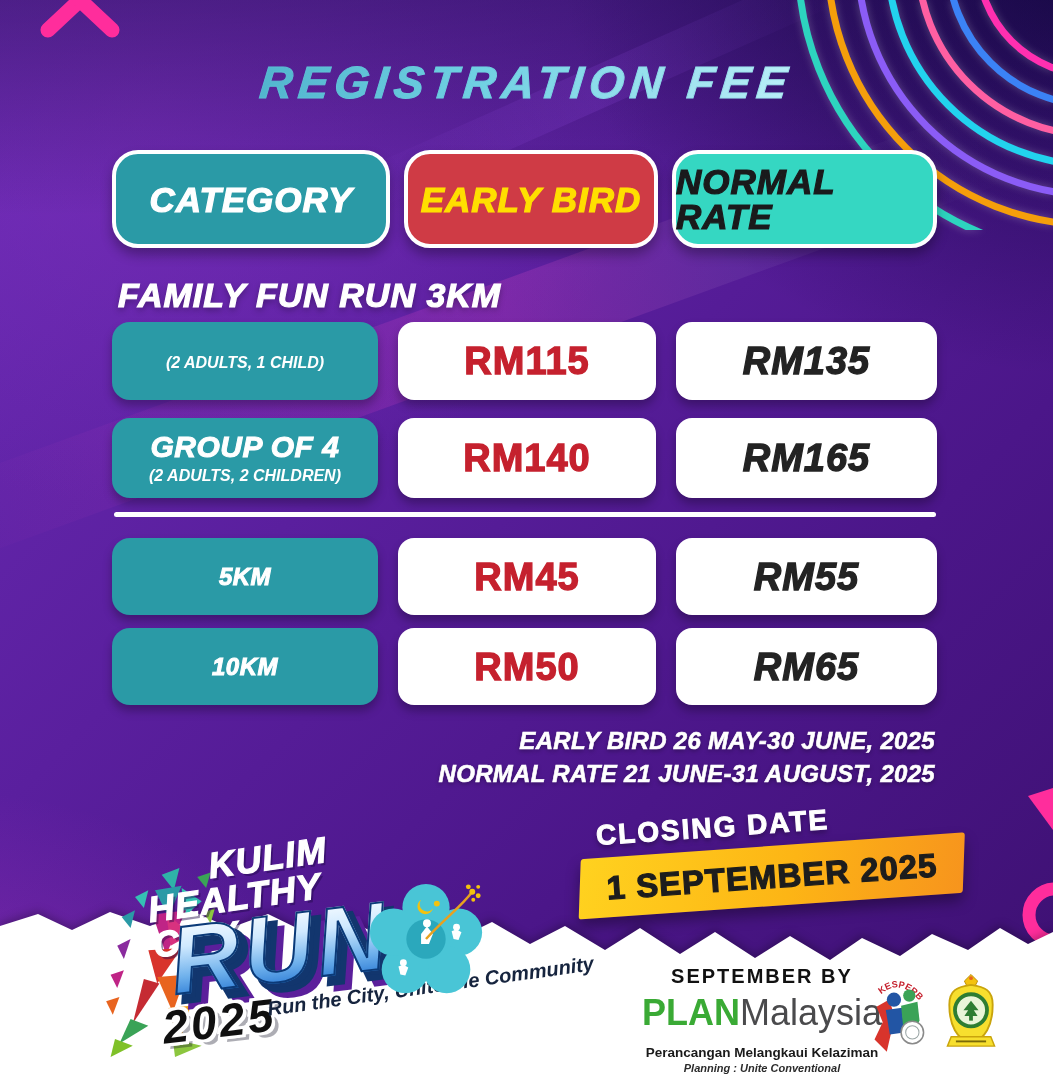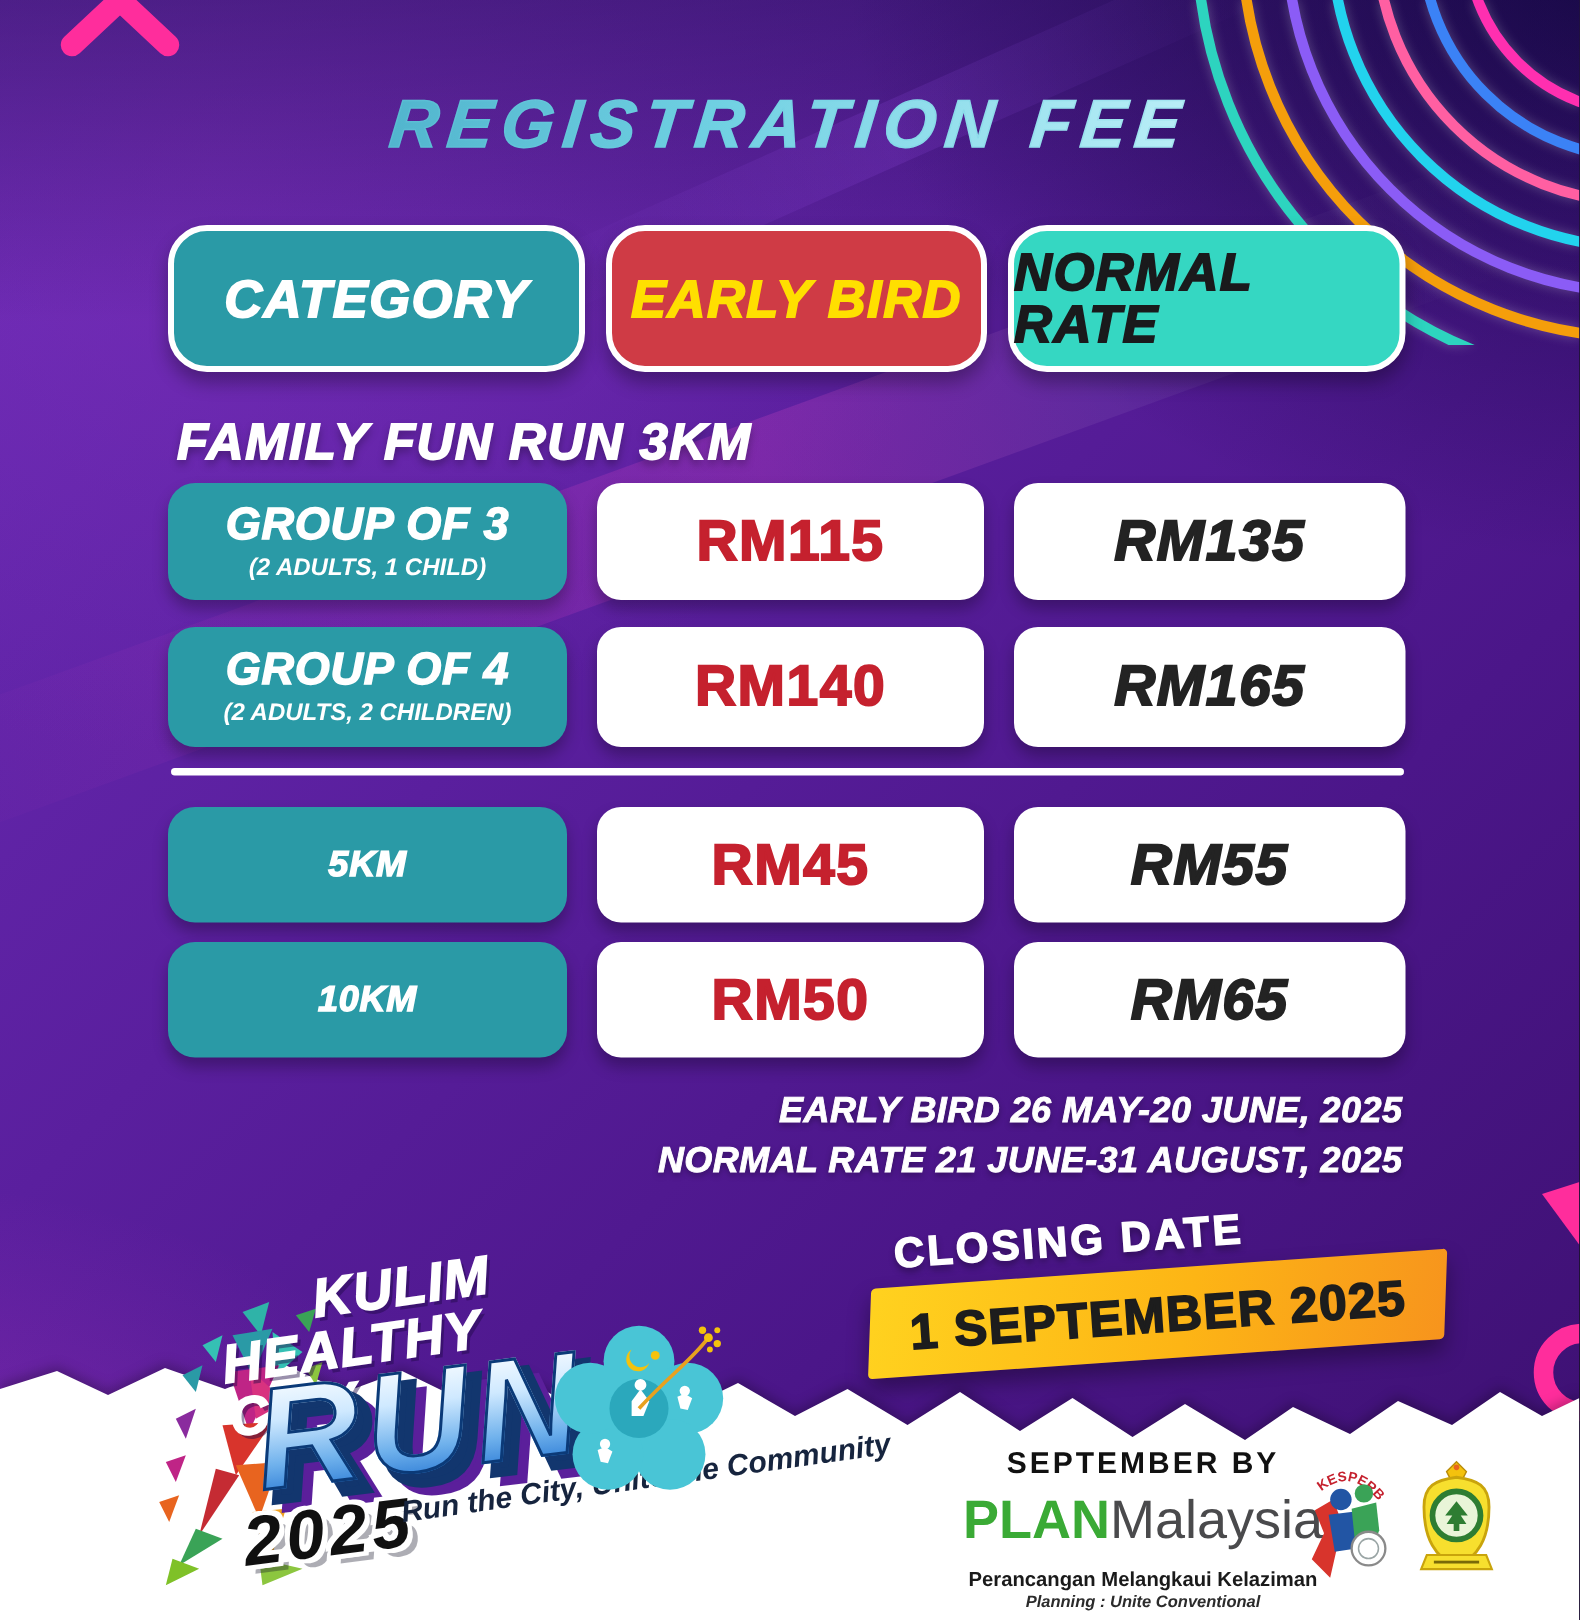--- a/index.html
+++ b/index.html
@@ -163,21 +163,20 @@
   <div class="hdr-btn b-eb">
     <span>EARLY BIRD</span>
   </div>
   <div class="hdr-btn b-nr">
     <span>NORMAL RATE</span>
   </div>
 
   <div class="section-title">FAMILY FUN RUN 3KM</div>
 
   <div class="cat-box row1">
-    <div class="big">GROUP OF 3</div>
     <div class="sub">(2 ADULTS, 1 CHILD)</div>
   </div>
   <div class="price-box col2 row1 price-red">RM115</div>
   <div class="price-box col3 row1 price-dark">RM135</div>
 
   <div class="cat-box row2">
     <div class="big">GROUP OF 4</div>
     <div class="sub">(2 ADULTS, 2 CHILDREN)</div>
   </div>
   <div class="price-box col2 row2 price-red">RM140</div>
@@ -191,21 +190,21 @@
   <div class="price-box col2 row3 price-red">RM45</div>
   <div class="price-box col3 row3 price-dark">RM55</div>
 
   <div class="cat-box row4">
     <div class="big solo">10KM</div>
   </div>
   <div class="price-box col2 row4 price-red">RM50</div>
   <div class="price-box col3 row4 price-dark">RM65</div>
 
   <div class="notes">
-    <div>EARLY BIRD 26 MAY-20 JUNE, 2025</div>
+    <div>EARLY BIRD 26 MAY-30 JUNE, 2025</div>
     <div>NORMAL RATE 21 JUNE-31 AUGUST, 2025</div>
   </div>
 
   <div class="closing">
     <div class="closing-label">CLOSING DATE</div>
     <div class="closing-banner">
       <span>1 SEPTEMBER 2025</span>
     </div>
   </div>
 

